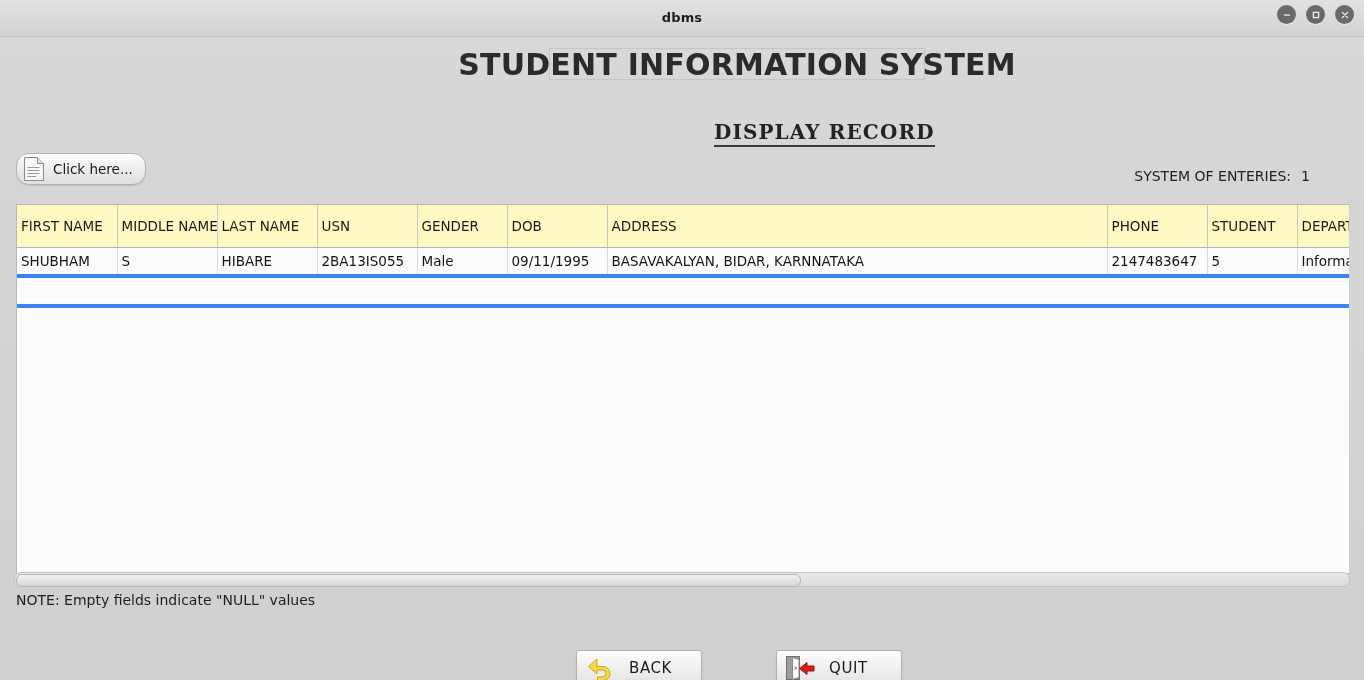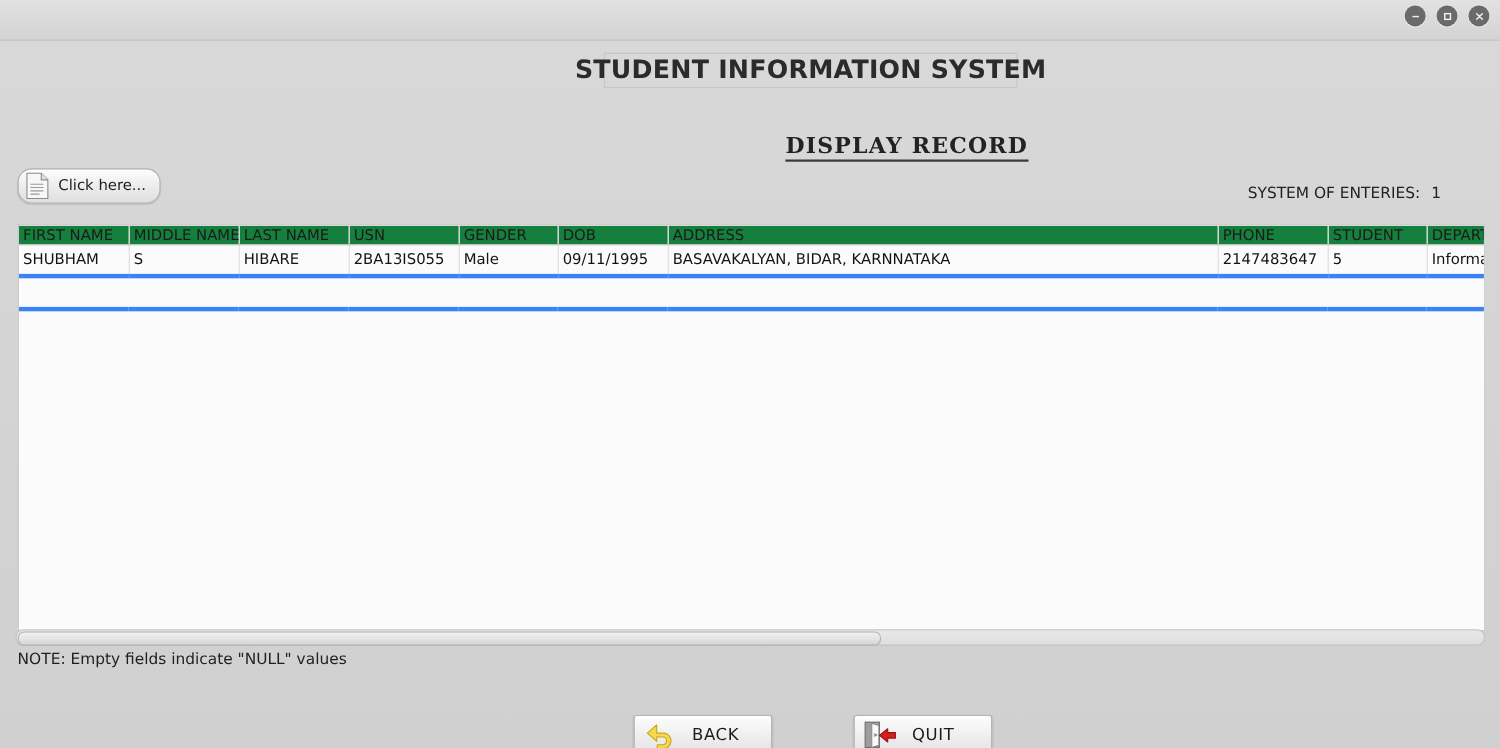--- a/index.html
+++ b/index.html
@@ -70,21 +70,21 @@
     position: absolute;
     left: 549px;
     top: 48px;
     width: 376px;
     height: 32px;
     box-sizing: border-box;
     border: 1px solid #c6c6c6;
     display: flex;
     align-items: center;
     justify-content: center;
-    font-size: 23px;
+    font-size: 30px;
     font-weight: bold;
     color: #2b2b2b;
     letter-spacing: .2px;
     white-space: nowrap;
   }
   .section-title {
     position: absolute;
     left: 714px;
     top: 120px;
     font-family: "DejaVu Serif", "Liberation Serif", serif;
@@ -143,22 +143,22 @@
     box-shadow: inset 0 0 0 1px #fff;
   }
   table.grid {
     border-collapse: collapse;
     table-layout: fixed;
     width: 1334px;
     font-size: 13.5px;
     color: #141414;
   }
   table.grid th {
-    height: 17px;
-    background: #15803d;
+    height: 42px;
+    background: #fef9c3;
     border-right: 1px solid #c8c8c8;
     border-bottom: 1px solid #b5b5b5;
     font-weight: normal;
     text-align: left;
     padding: 0 0 0 4px;
     white-space: nowrap;
     overflow: hidden;
     color: #1a1a1a;
   }
   table.grid td {
@@ -235,20 +235,21 @@
   #quit-btn  { left: 776px; width: 126px; }
   .btn-icon { width: 30px; height: 26px; display: block; flex: 0 0 auto; }
   .btn-label { flex: 1; }
 </style>
 </head>
 <body>
 
 <div class="window">
 
   <div class="titlebar">
+    <div class="titlebar-title">dbms</div>
     <div class="win-buttons">
       <div class="win-btn">
         <svg viewBox="0 0 12 12" width="12" height="12" aria-hidden="true">
           <rect x="3" y="5.4" width="6" height="1.3" fill="#f0f0f0"></rect>
         </svg>
       </div>
       <div class="win-btn">
         <svg viewBox="0 0 12 12" width="12" height="12" aria-hidden="true">
           <rect x="3.4" y="3.4" width="5.2" height="5.2" fill="none" stroke="#f0f0f0" stroke-width="1.3"></rect>
         </svg>

